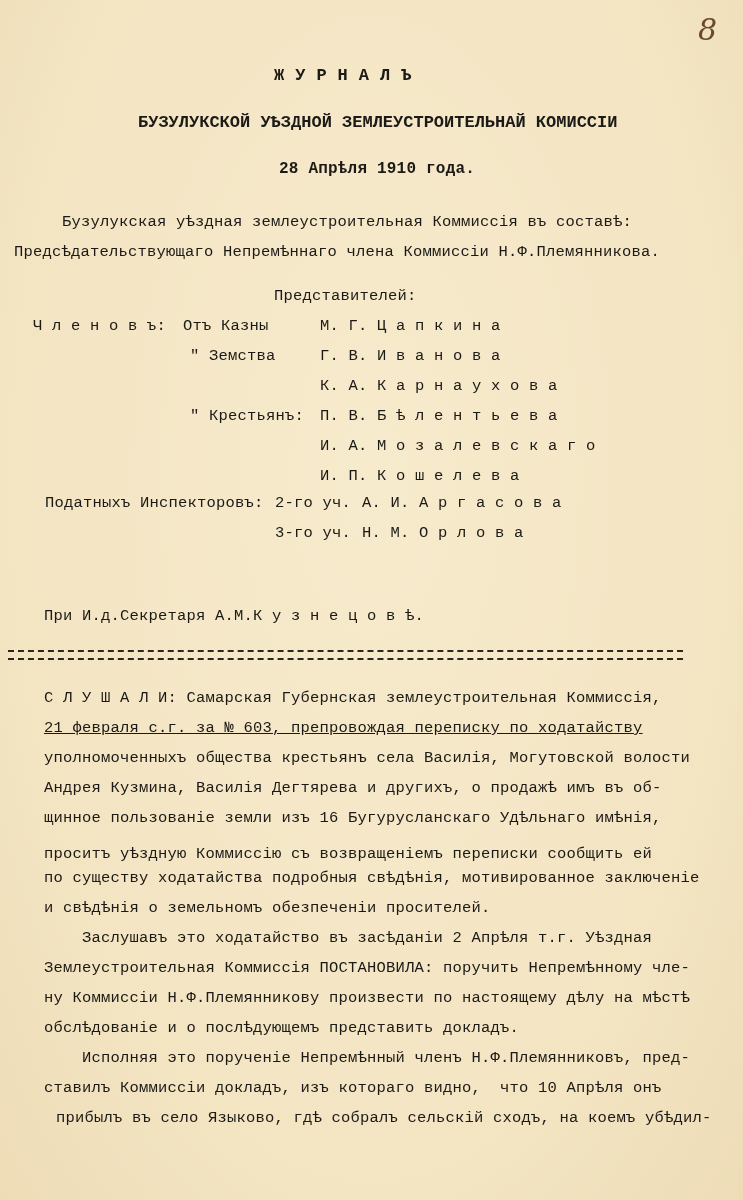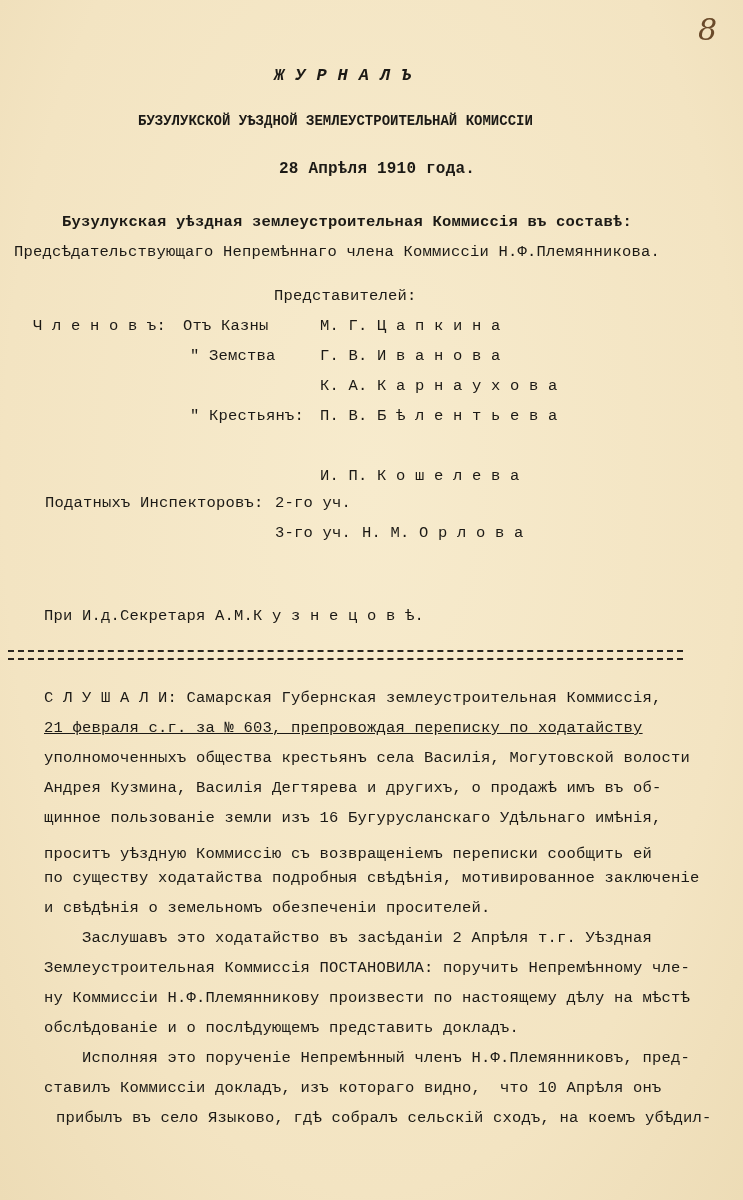--- a/index.html
+++ b/index.html
@@ -11,59 +11,61 @@
       color: #1c1a16;
       position: relative;
     }
     .page { position: absolute; left: 0; top: 0; width: 743px; height: 1200px; }
     .folio {
       position: absolute; left: 698px; top: 12px;
       font-family: "DejaVu Serif", serif; font-style: italic;
       font-size: 30px; color: #6a4a2a;
     }
     .line { position: absolute; white-space: pre; font-size: 15.5px; letter-spacing: 0.2px; }
-    .title { font-size: 17px; font-weight: bold; letter-spacing: 11px; font-style: italic; }
-    .subtitle { font-size: 14px; font-weight: bold; letter-spacing: 0px; }
+    .title { font-size: 17px; font-weight: bold; letter-spacing: 11px; }
+    .subtitle { font-size: 17px; font-weight: bold; letter-spacing: 0px; }
     .date { font-size: 16px; font-weight: bold; }
     .divider {
       position: absolute; left: 8px; width: 675px; height: 0;
       border-top: 2.5px dashed #2a2620;
     }
   </style>
 </head>
 <body>
 
 <div class="page">
   <div class="folio">8</div>
 
   <div class="line title" style="left:274px; top:66px;">ЖУРНАЛЪ</div>
   <div class="line subtitle" style="left:138px; top:113px;">БУЗУЛУКСКОЙ УѢЗДНОЙ ЗЕМЛЕУСТРОИТЕЛЬНАЙ КОМИССIИ</div>
   <div class="line date" style="left:279px; top:160px;">28 Апрѣля 1910 года.</div>
 
-  <div class="line" style="left:62px; top:213px;font-weight:bold;">Бузулукская уѣздная землеустроительная Коммиссія въ составѣ:</div>
+  <div class="line" style="left:62px; top:213px;">Бузулукская уѣздная землеустроительная Коммиссія въ составѣ:</div>
   <div class="line" style="left:14px; top:243px;">Предсѣдательствующаго Непремѣннаго члена Коммиссіи Н.Ф.Племянникова.</div>
 
   <div class="line" style="left:274px; top:287px;">Представителей:</div>
 
   <div class="line" style="left:33px; top:317px;">Ч л е н о в ъ:</div>
   <div class="line" style="left:183px; top:317px;">Отъ Казны</div>
   <div class="line" style="left:320px; top:317px;">М. Г. Ц а п к и н а</div>
 
   <div class="line" style="left:190px; top:347px;">" Земства</div>
   <div class="line" style="left:320px; top:347px;">Г. В. И в а н о в а</div>
 
   <div class="line" style="left:320px; top:377px;">К. А. К а р н а у х о в а</div>
 
   <div class="line" style="left:190px; top:407px;">" Крестьянъ:</div>
   <div class="line" style="left:320px; top:407px;">П. В. Б ѣ л е н т ь е в а</div>
 
+  <div class="line" style="left:320px; top:437px;">И. А. М о з а л е в с к а г о</div>
   <div class="line" style="left:320px; top:467px;">И. П. К о ш е л е в а</div>
 
   <div class="line" style="left:45px; top:494px;text-align:center;">Податныхъ Инспекторовъ:</div>
   <div class="line" style="left:275px; top:494px;">2-го уч.</div>
+  <div class="line" style="left:362px; top:494px;">А. И. А р г а с о в а</div>
 
   <div class="line" style="left:275px; top:524px;">3-го уч.</div>
   <div class="line" style="left:362px; top:524px;">Н. М. О р л о в а</div>
 
   <div class="line" style="left:44px; top:607px;">При И.д.Секретаря А.М.К у з н е ц о в ѣ.</div>
 
   <div class="divider" style="top:650px;"></div>
   <div class="divider" style="top:658px;"></div>
 
   <div class="line" style="left:44px; top:689px;">С Л У Ш А Л И: Самарская Губернская землеустроительная Коммиссія,</div>

